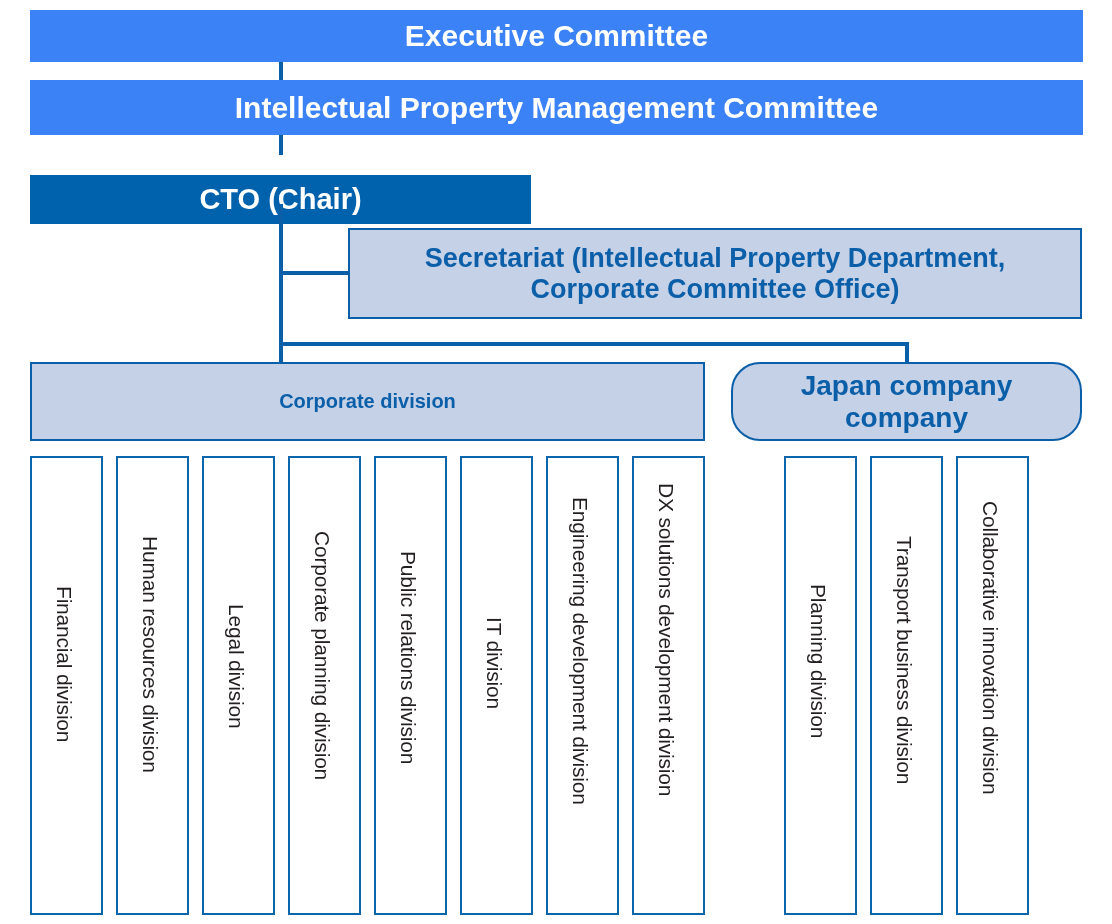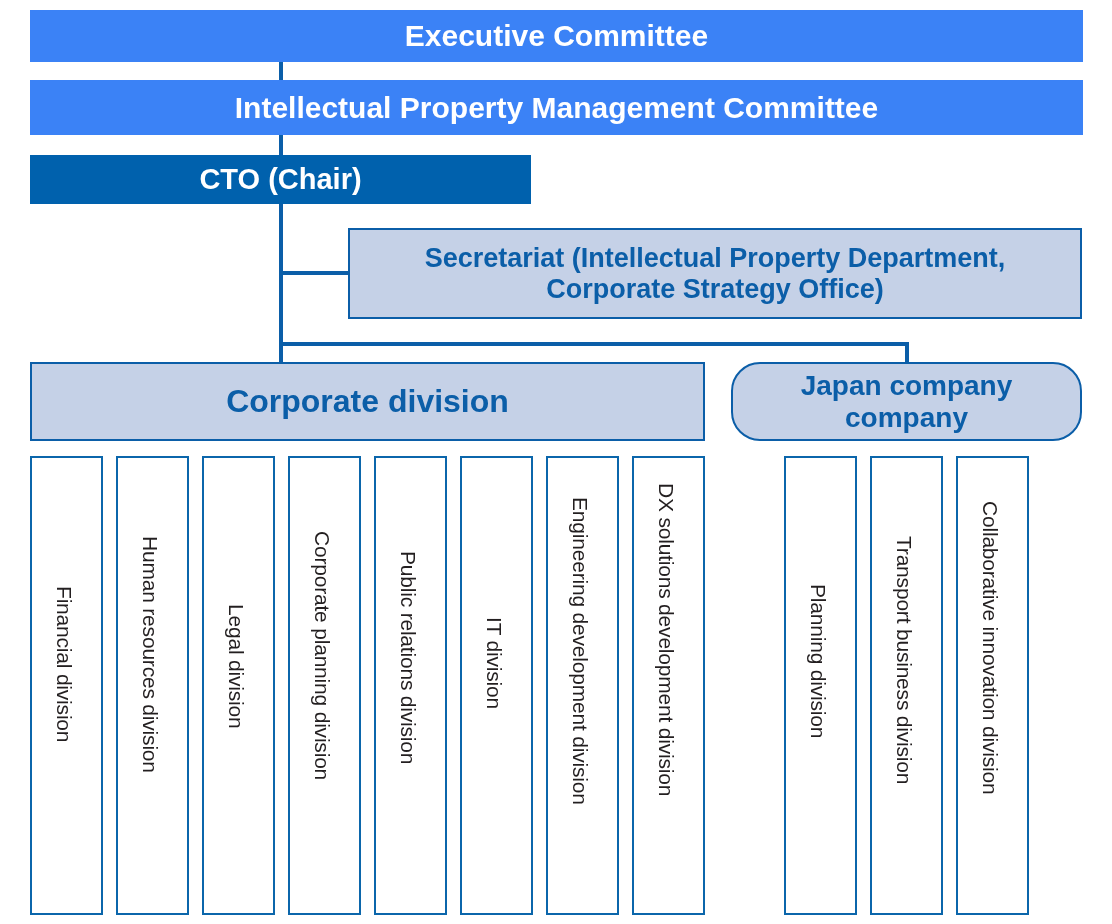--- a/index.html
+++ b/index.html
@@ -28,20 +28,21 @@
   }
   .box-gray {
     background: #3b82f6;
     color: #ffffff;
     font-weight: bold;
   }
   .box-cto {
     background: #0061ad;
     color: #ffffff;
     font-weight: bold;
+    margin-top: 20px;
   }
   .box-lightblue {
     background: #c5d1e7;
     border: 2px solid #0b5ea8;
     color: #0b5ea8;
     font-weight: bold;
   }
   .box-white {
     background: #ffffff;
     border: 2px solid #0b66ab;
@@ -81,27 +82,27 @@
   <div class="box box-cto" style="left:30px; top:155px; width:501px; height:49px; font-size:29px;">
     <span>CTO (Chair)</span>
   </div>
 
   <div class="conn conn-v" style="left:279px; top:204px; height:160px;"></div>
 
   <div class="conn conn-h" style="left:279px; top:271px; width:71px;"></div>
 
   <div class="box box-lightblue" style="left:348px; top:228px; width:734px; height:91px; font-size:27px; flex-direction:column;">
     <span>Secretariat (Intellectual Property Department,</span>
-    <span>Corporate Strategy Office)</span>
+    <span>Corporate Committee Office)</span>
   </div>
 
   <div class="conn conn-h" style="left:279px; top:342px; width:630px;"></div>
   <div class="conn conn-v" style="left:905px; top:342px; height:22px;"></div>
 
-  <div class="box box-lightblue" style="left:30px; top:362px; width:675px; height:79px; font-size:32px;">
+  <div class="box box-lightblue" style="left:30px; top:362px; width:675px; height:79px; font-size:20px;">
     <span>Corporate division</span>
   </div>
 
   <div class="box box-lightblue" style="left:731px; top:362px; width:351px; height:79px; font-size:28px; flex-direction:column;border-radius:29px;">
     <span>Japan company</span>
     <span>company</span>
   </div>
 
   <div class="box box-white" style="left:30px; top:456px; width:73px; height:459px;"></div>
   <div class="vtext" style="left:76px; top:586px; transform:rotate(90deg);">Financial division</div>

